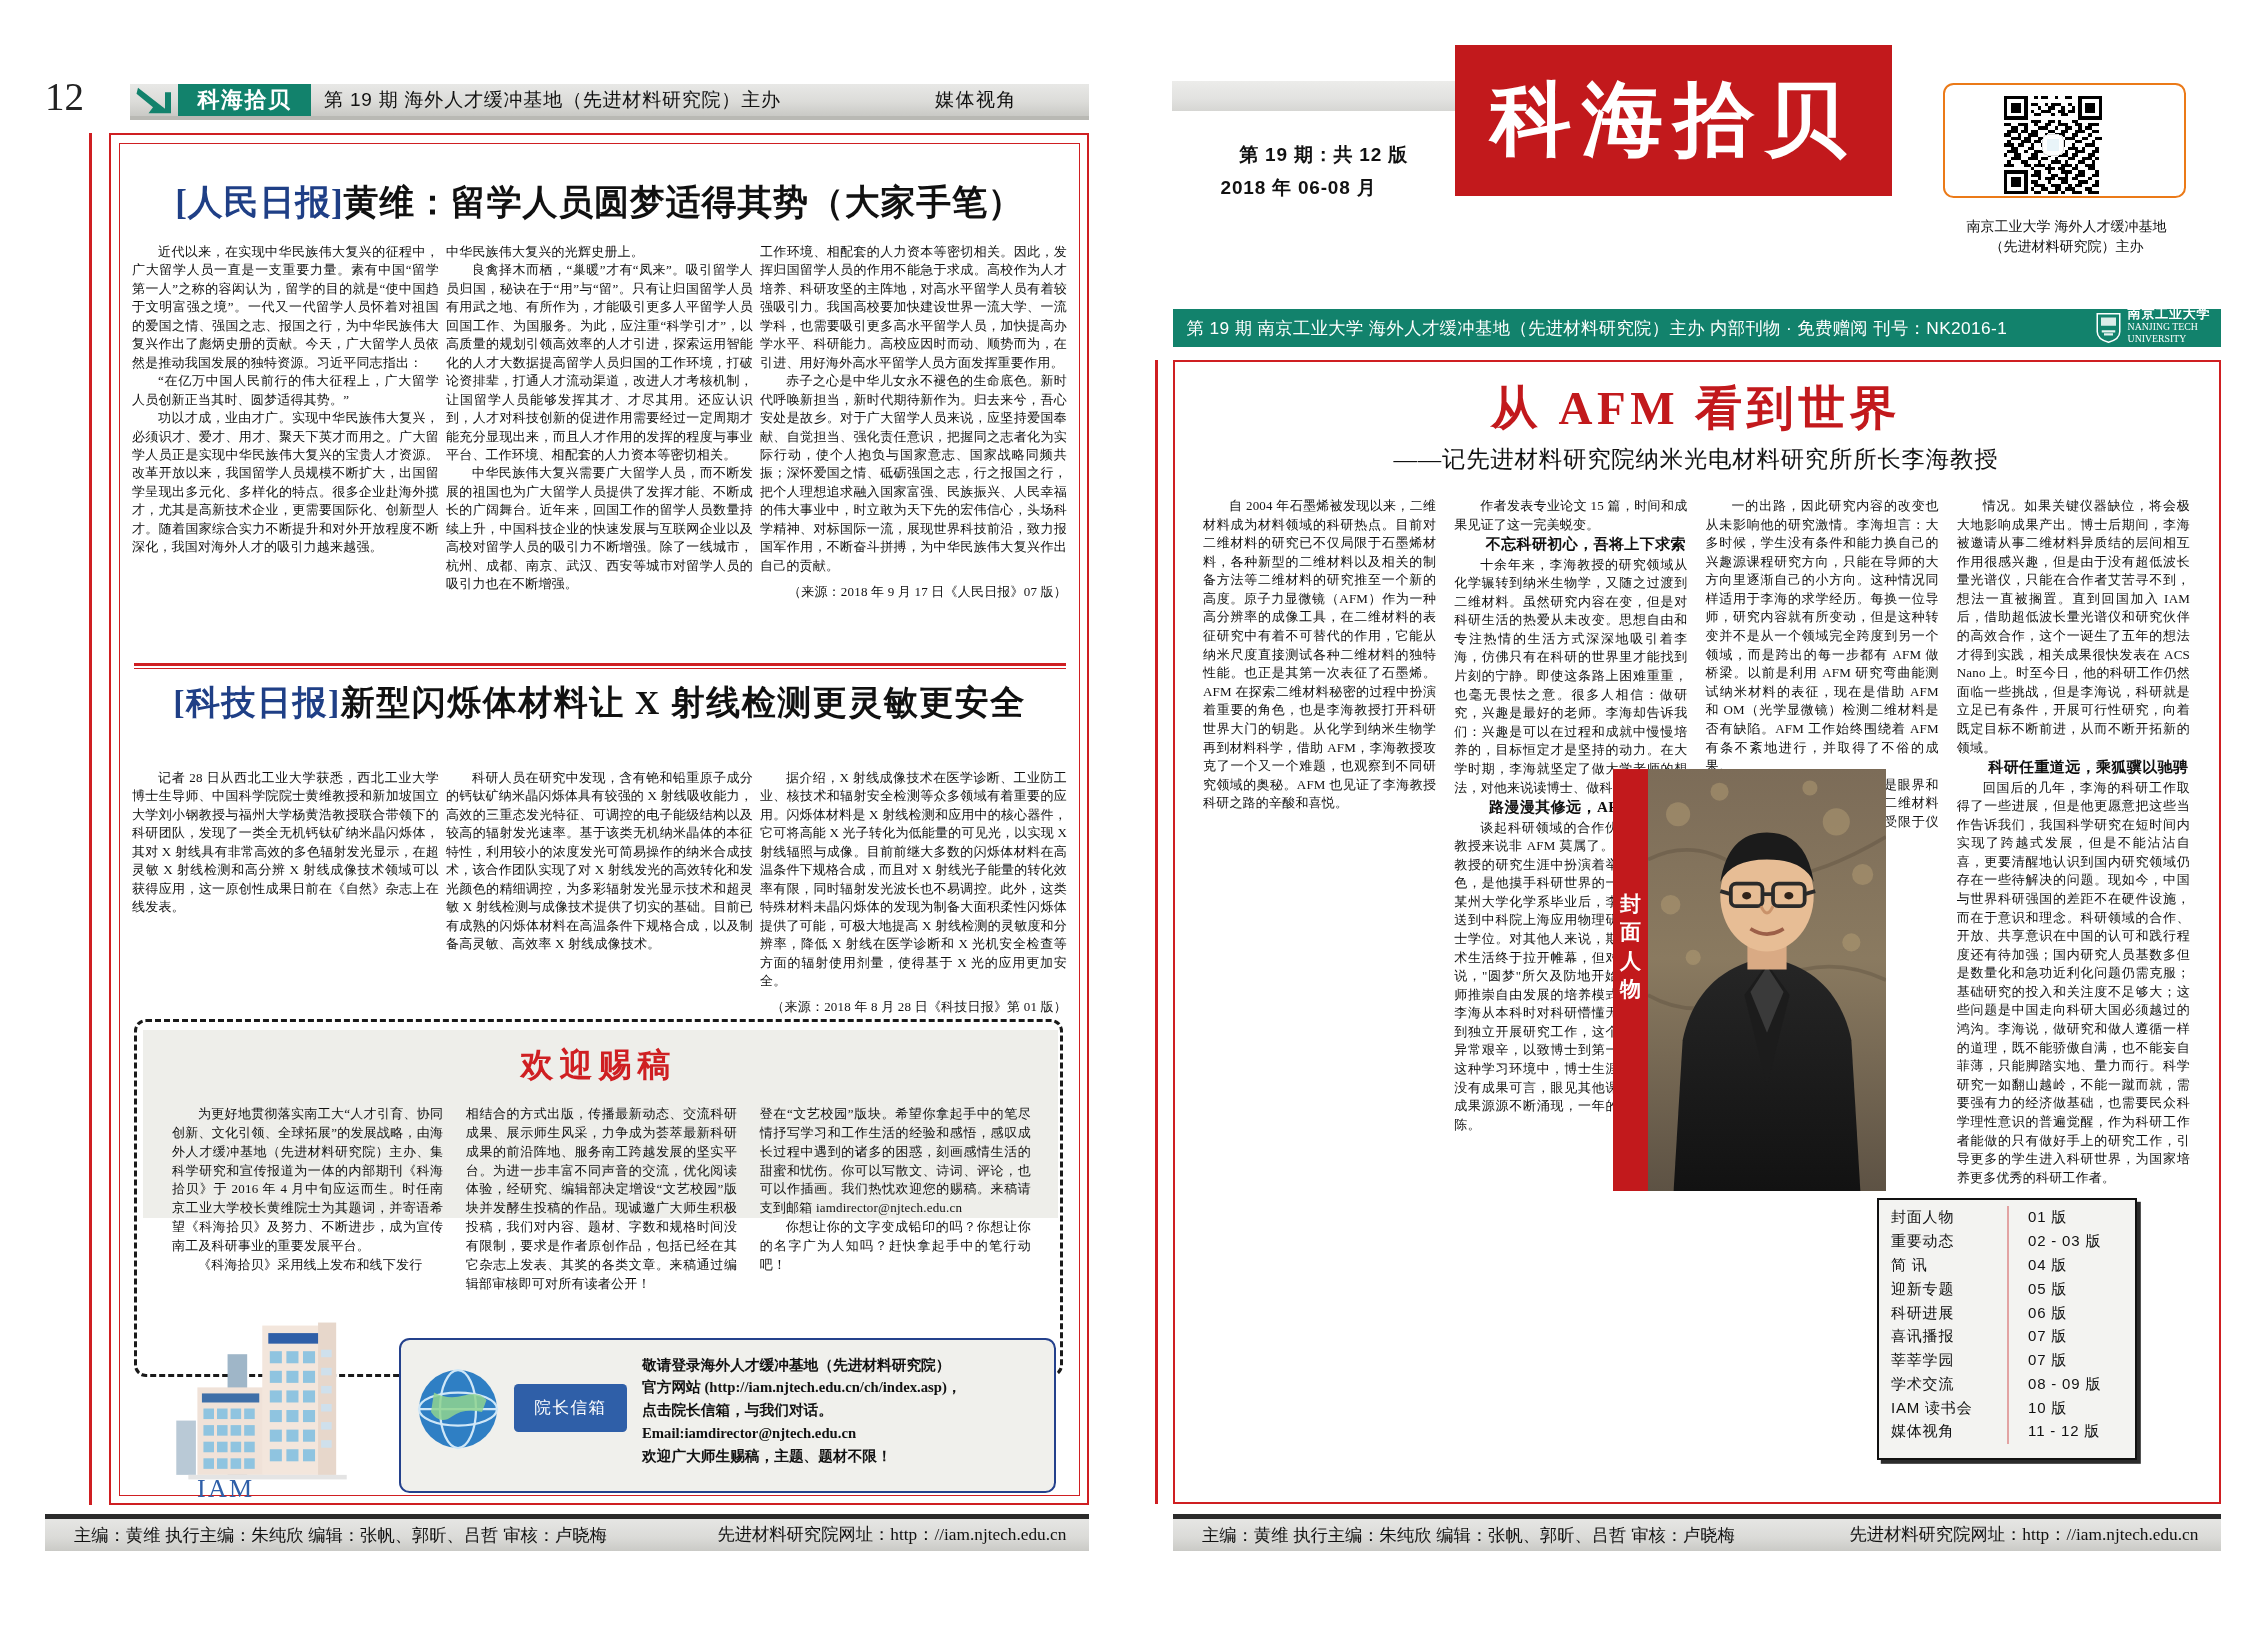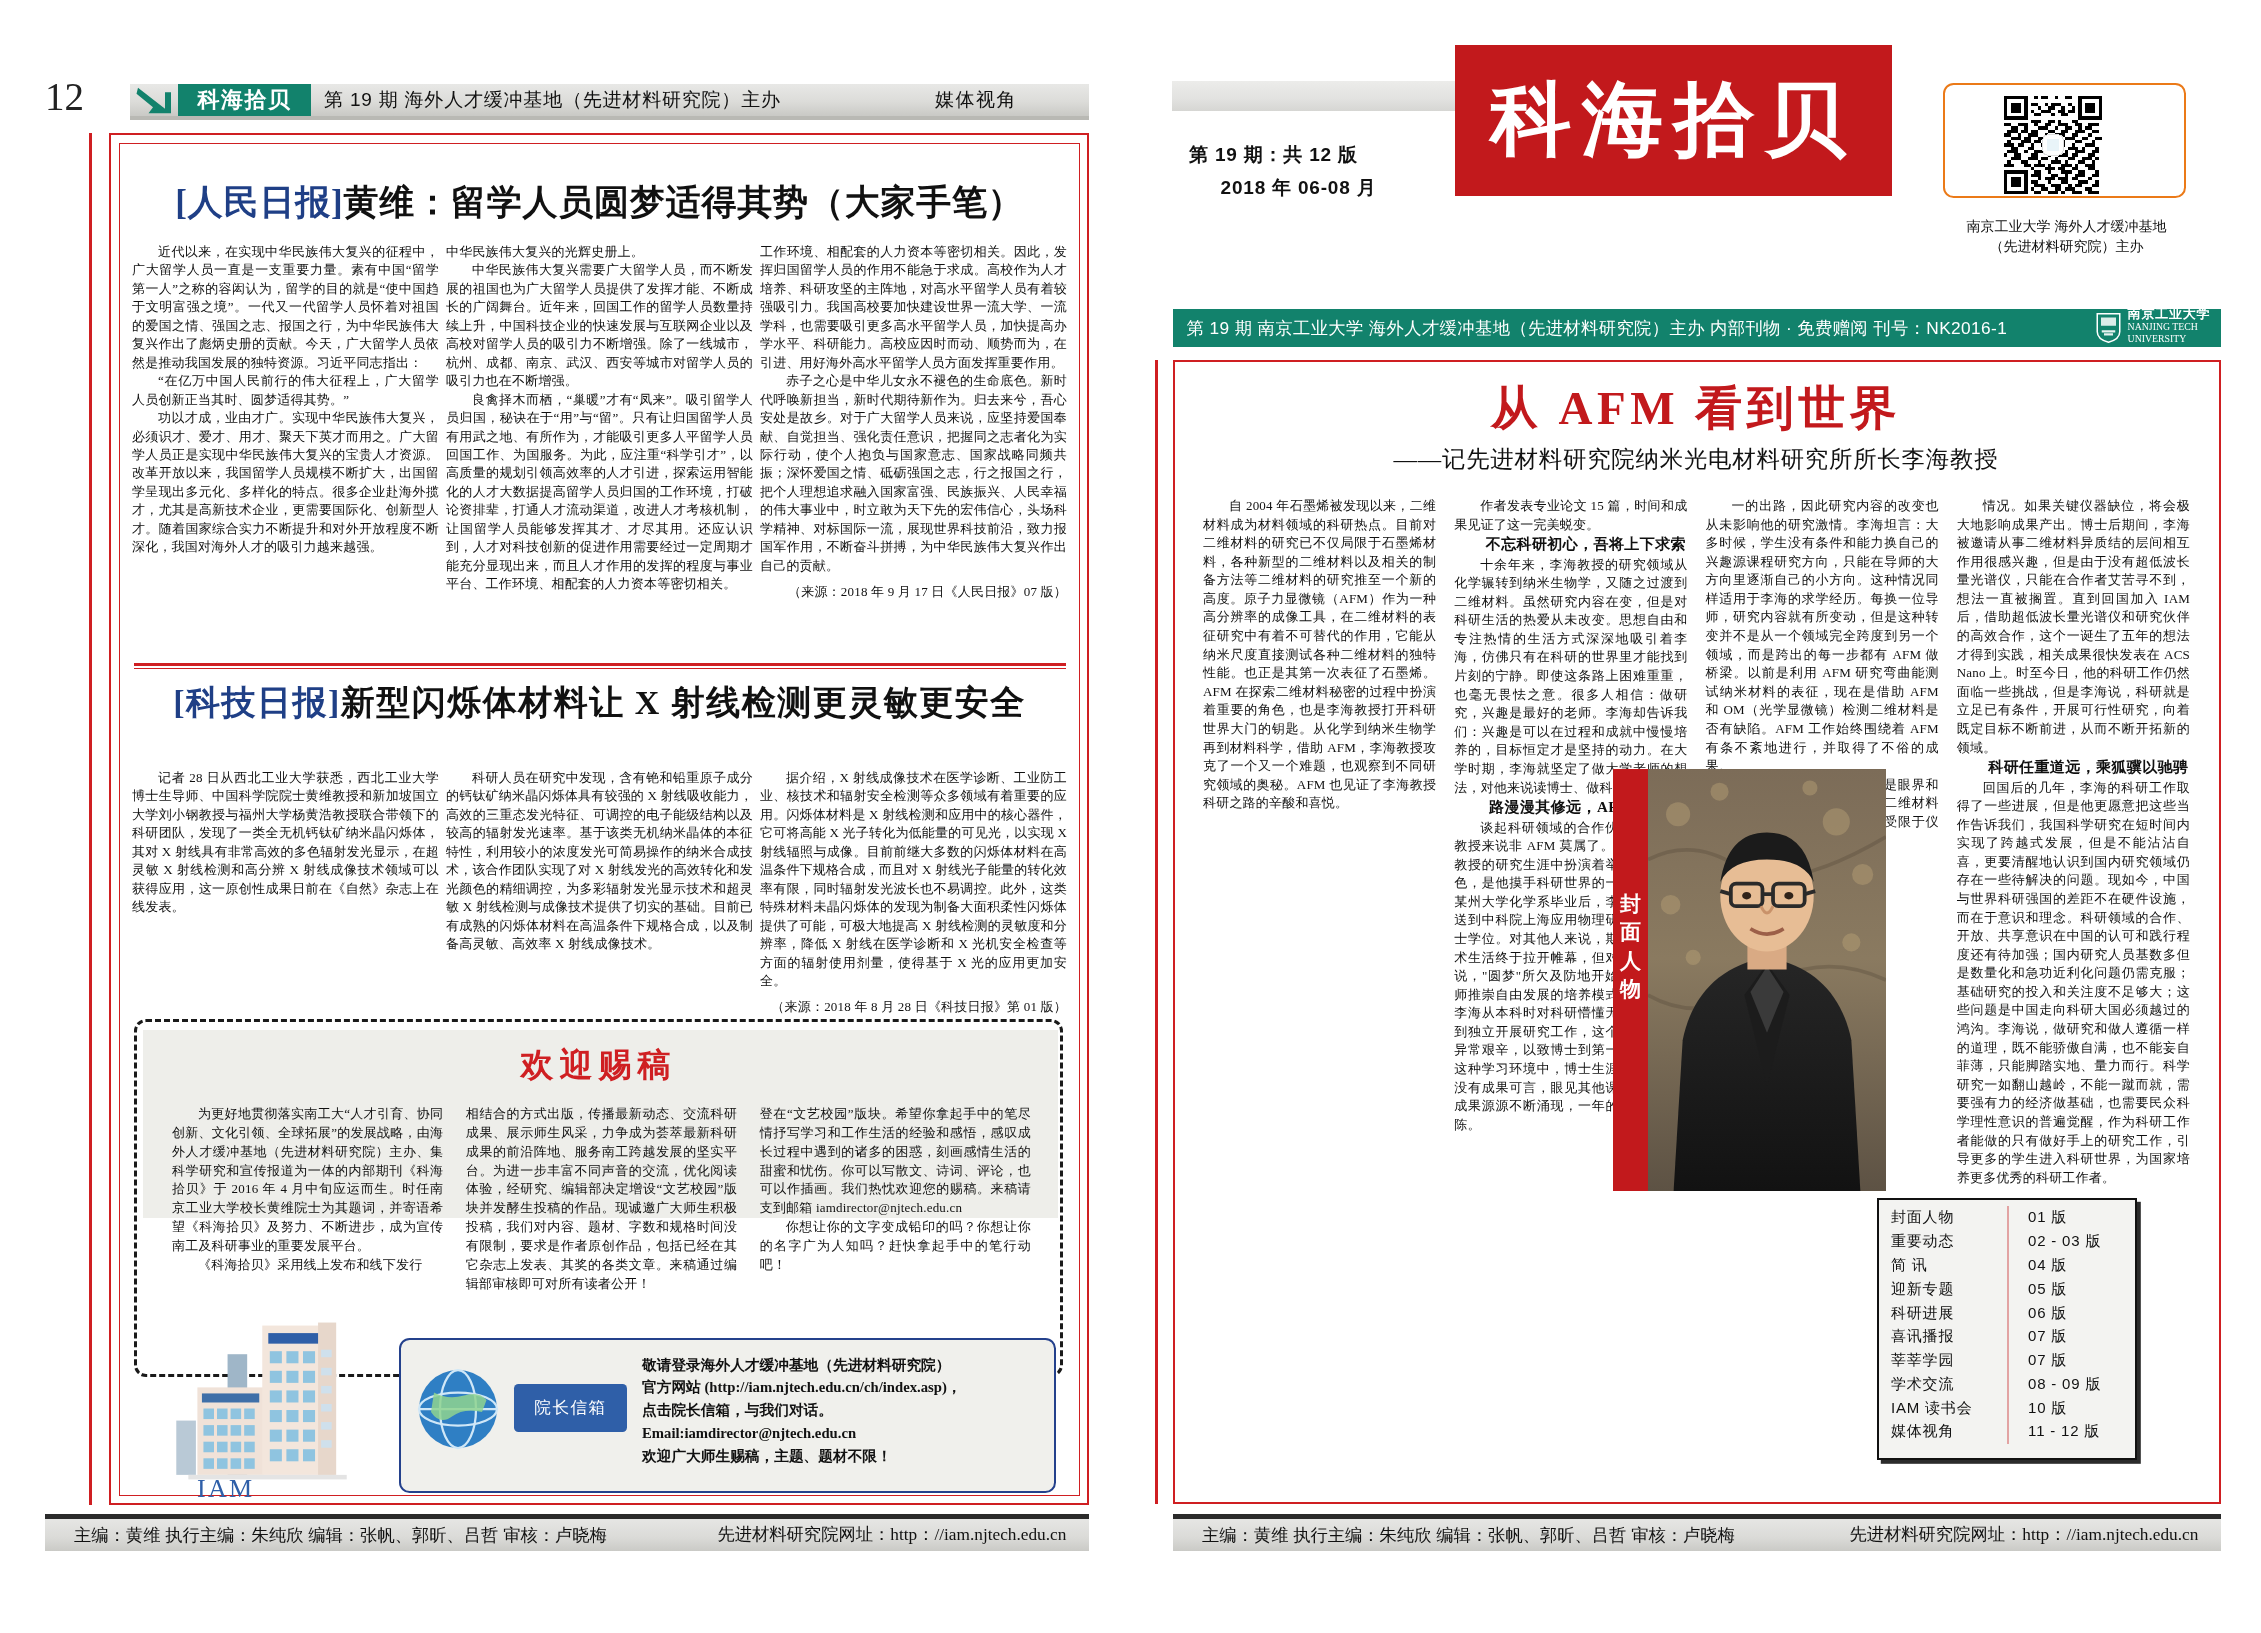--- a/index.html
+++ b/index.html
@@ -89,21 +89,21 @@
   .footbar{position:absolute;left:45px;width:1044px;height:32px;
      background:linear-gradient(to bottom,#e6e6e4 0%,#dadad7 60%,#cacac6 100%);}
   .footbar:before{content:"";position:absolute;left:0;top:-5.3px;width:100%;height:5.3px;background:#2b2b2b;}
   .foot-l{position:absolute;left:29px;top:0;height:32px;line-height:32px;font-size:17.3px;color:#111;}
   .foot-r{position:absolute;right:22.6px;top:0;height:32px;line-height:32px;font-size:17.3px;color:#111;
       font-family:"Liberation Serif","DejaVu Serif",serif;}
 
   
   .r-topgrey{position:absolute;left:1172px;top:81px;width:294px;height:30px;
       background:linear-gradient(to bottom,#ececea 0%,#e2e2e0 60%,#d6d6d3 100%);}
-  .r-issue{position:absolute;left:1189px;top:142px;width:219px;text-align:left;font-size:19px;font-weight:bold;color:#111;letter-spacing:0.8px;}
+  .r-issue{position:absolute;left:1189px;top:142px;width:219px;text-align:right;font-size:19px;font-weight:bold;color:#111;letter-spacing:0.8px;}
   .r-date{position:absolute;left:1189px;top:175px;width:219px;text-align:center;font-size:19px;font-weight:bold;color:#111;letter-spacing:0.8px;}
 
   .masthead{position:absolute;left:1455px;top:45px;width:437px;height:151px;background:#c2191c;}
   .masthead span{display:block;width:100%;text-align:center;color:#fff;font-size:81px;font-weight:bold;
       line-height:151px;letter-spacing:10.6px;font-family:"Liberation Serif","DejaVu Serif",serif;}
 
   .qrbox{position:absolute;left:1943px;top:83px;width:243px;height:115px;border:2.3px solid #eb7a18;border-radius:10.6px;background:#fff;box-sizing:border-box;}
   .qr{position:absolute;left:59px;top:10.6px;width:98px;height:98px;}
   .qrcap{position:absolute;left:1927px;top:205px;width:279px;text-align:center;font-size:14px;line-height:1.4;color:#111;margin-top:12px;}
 
@@ -169,22 +169,22 @@
     </div>
 
     <div class="cols" id="a1cols">
       <div class="col">
         <p>近代以来，在实现中华民族伟大复兴的征程中，广大留学人员一直是一支重要力量。素有中国“留学第一人”之称的容闳认为，留学的目的就是“使中国趋于文明富强之境”。一代又一代留学人员怀着对祖国的爱国之情、强国之志、报国之行，为中华民族伟大复兴作出了彪炳史册的贡献。今天，广大留学人员依然是推动我国发展的独特资源。习近平同志指出：</p>
         <p>“在亿万中国人民前行的伟大征程上，广大留学人员创新正当其时、圆梦适得其势。”</p>
         <p>功以才成，业由才广。实现中华民族伟大复兴，必须识才、爱才、用才、聚天下英才而用之。广大留学人员正是实现中华民族伟大复兴的宝贵人才资源。改革开放以来，我国留学人员规模不断扩大，出国留学呈现出多元化、多样化的特点。很多企业赴海外揽才，尤其是高新技术企业，更需要国际化、创新型人才。随着国家综合实力不断提升和对外开放程度不断深化，我国对海外人才的吸引力越来越强。</p>
       </div>
       <div class="col">
         <p class="noind">中华民族伟大复兴的光辉史册上。</p>
+        <p>良禽择木而栖，“巢暖”才有“凤来”。吸引留学人员归国，秘诀在于“用”与“留”。只有让归国留学人员有用武之地、有所作为，才能吸引更多人平留学人员回国工作、为国服务。为此，应注重“科学引才”，以高质量的规划引领高效率的人才引进，探索运用智能化的人才大数据提高留学人员归国的工作环境，打破论资排辈，打通人才流动渠道，改进人才考核机制，让国留学人员能够发挥其才、才尽其用。还应认识到，人才对科技创新的促进作用需要经过一定周期才能充分显现出来，而且人才作用的发挥的程度与事业平台、工作环境、相配套的人力资本等密切相关。</p>
         <p>中华民族伟大复兴需要广大留学人员，而不断发展的祖国也为广大留学人员提供了发挥才能、不断成长的广阔舞台。近年来，回国工作的留学人员数量持续上升，中国科技企业的快速发展与互联网企业以及高校对留学人员的吸引力不断增强。除了一线城市，杭州、成都、南京、武汉、西安等城市对留学人员的吸引力也在不断增强。</p>
-        <p>良禽择木而栖，“巢暖”才有“凤来”。吸引留学人员归国，秘诀在于“用”与“留”。只有让归国留学人员有用武之地、有所作为，才能吸引更多人平留学人员回国工作、为国服务。为此，应注重“科学引才”，以高质量的规划引领高效率的人才引进，探索运用智能化的人才大数据提高留学人员归国的工作环境，打破论资排辈，打通人才流动渠道，改进人才考核机制，让国留学人员能够发挥其才、才尽其用。还应认识到，人才对科技创新的促进作用需要经过一定周期才能充分显现出来，而且人才作用的发挥的程度与事业平台、工作环境、相配套的人力资本等密切相关。</p>
       </div>
       <div class="col">
         <p class="noind">工作环境、相配套的人力资本等密切相关。因此，发挥归国留学人员的作用不能急于求成。高校作为人才培养、科研攻坚的主阵地，对高水平留学人员有着较强吸引力。我国高校要加快建设世界一流大学、一流学科，也需要吸引更多高水平留学人员，加快提高办学水平、科研能力。高校应因时而动、顺势而为，在引进、用好海外高水平留学人员方面发挥重要作用。</p>
         <p>赤子之心是中华儿女永不褪色的生命底色。新时代呼唤新担当，新时代期待新作为。归去来兮，吾心安处是故乡。对于广大留学人员来说，应坚持爱国奉献、自觉担当、强化责任意识，把握同之志者化为实际行动，使个人抱负与国家意志、国家战略同频共振；深怀爱国之情、砥砺强国之志，行之报国之行，把个人理想追求融入国家富强、民族振兴、人民幸福的伟大事业中，时立敢为天下先的宏伟信心，头场科学精神、对标国际一流，展现世界科技前沿，致力报国军作用，不断奋斗拼搏，为中华民族伟大复兴作出自己的贡献。</p>
         <p class="src">（来源：2018 年 9 月 17 日《人民日报》07 版）</p>
       </div>
     </div>
 
     <div class="divider2">
         <i class="a"></i>

